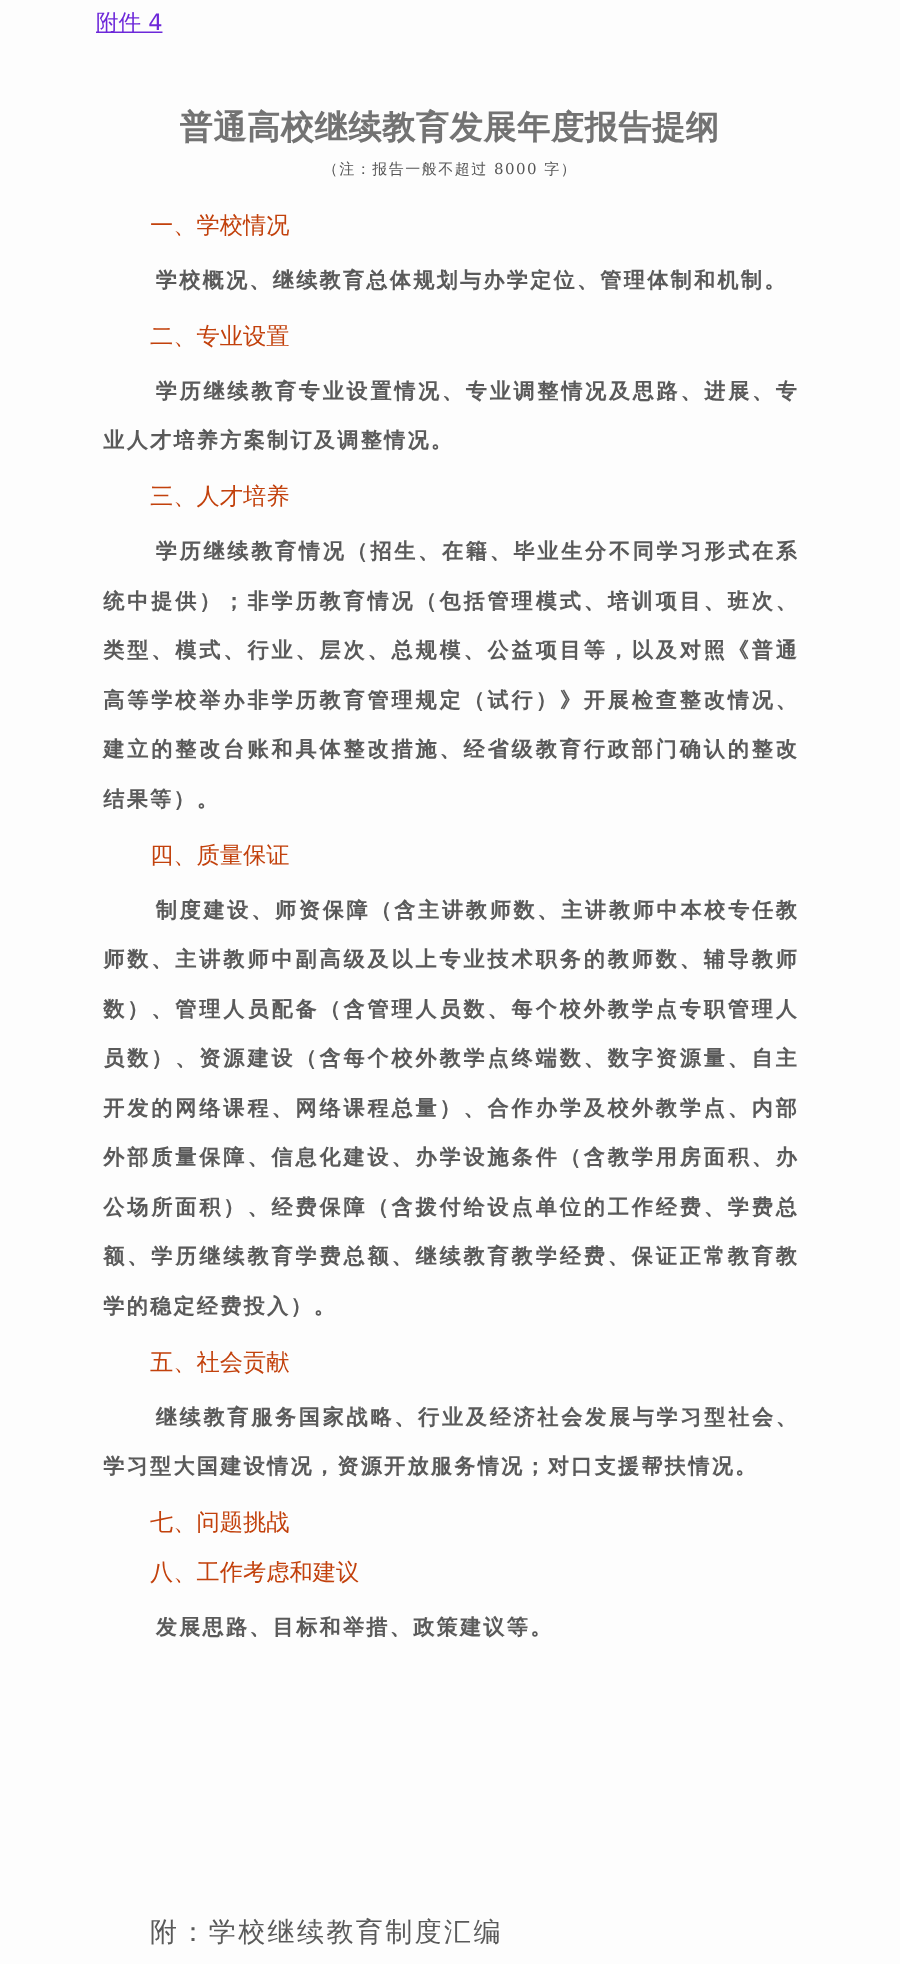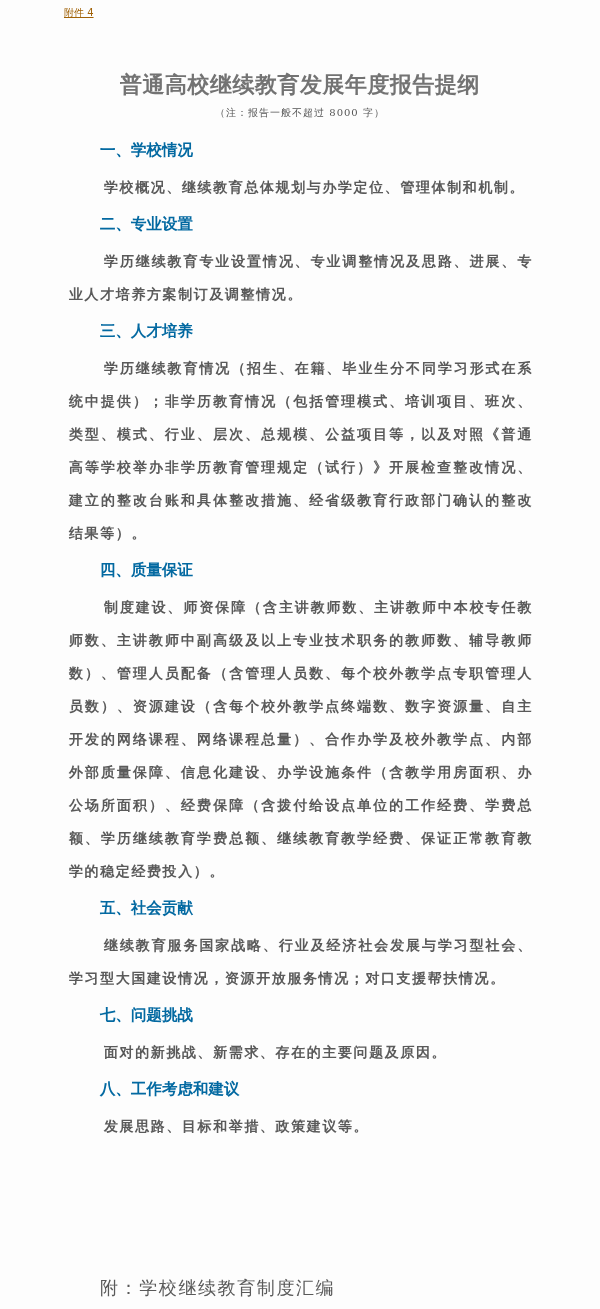--- a/index.html
+++ b/index.html
@@ -6,38 +6,38 @@
   body {
     width: 600px; height: 1309px; overflow: hidden;
     background: #fdfdfd;
     font-family: "DejaVu Serif", "Liberation Serif", serif;
     color: #555;
   }
   .page { position: relative; width: 600px; height: 1309px; }
   .attach-label {
     position: absolute; left: 64px; top: 6px;
     font-family: "DejaVu Sans", "Liberation Sans", sans-serif;
-    font-size: 10px; color: #a16207; text-decoration: underline;
+    font-size: 15px; color: #6d28d9; text-decoration: underline;
   }
   .title {
     position: absolute; left: 0; width: 600px; top: 70px;
     text-align: center;
     font-family: "DejaVu Serif", "Liberation Serif", serif;
     font-weight: bold; font-size: 22px; color: #737373; letter-spacing: 0.5px;
   }
   .note {
     position: absolute; left: 0; width: 600px; top: 106px;
     text-align: center; font-size: 10px; color: #555; letter-spacing: 1px;
   }
   .body {
     position: absolute; left: 65px; top: 134px; width: 472px;
   }
   .heading {
     font-family: "DejaVu Sans", "Liberation Sans", sans-serif;
-    font-weight: bold; font-size: 15.5px; color: #0369a1;
+    font-weight: normal; font-size: 15.5px; color: #c2410c;
     padding-left: 35px; height: 33px; line-height: 33px; margin: 0;
   }
   .para {
     font-size: 14px; line-height: 33px; margin: 4px;
     text-indent: 35px; text-align: justify; letter-spacing: 1.6px;
     color: #5a5a5a;
     font-weight: bold;
   }
   .para.single { text-indent: 0; padding-left: 35px; }
   .appendix {
@@ -69,21 +69,20 @@
     <section>
       <h2 class="heading">四、质量保证</h2>
       <p class="para">制度建设、师资保障（含主讲教师数、主讲教师中本校专任教师数、主讲教师中副高级及以上专业技术职务的教师数、辅导教师数）、管理人员配备（含管理人员数、每个校外教学点专职管理人员数）、资源建设（含每个校外教学点终端数、数字资源量、自主开发的网络课程、网络课程总量）、合作办学及校外教学点、内部外部质量保障、信息化建设、办学设施条件（含教学用房面积、办公场所面积）、经费保障（含拨付给设点单位的工作经费、学费总额、学历继续教育学费总额、继续教育教学经费、保证正常教育教学的稳定经费投入）。</p>
     </section>
     <section>
       <h2 class="heading">五、社会贡献</h2>
       <p class="para">继续教育服务国家战略、行业及经济社会发展与学习型社会、学习型大国建设情况，资源开放服务情况；对口支援帮扶情况。</p>
     </section>
     <section>
       <h2 class="heading">七、问题挑战</h2>
-      <p class="para single">面对的新挑战、新需求、存在的主要问题及原因。</p>
     </section>
     <section>
       <h2 class="heading">八、工作考虑和建议</h2>
       <p class="para single">发展思路、目标和举措、政策建议等。</p>
     </section>
   </div>
 
   <div class="appendix">附：学校继续教育制度汇编</div>
 </div>
 

